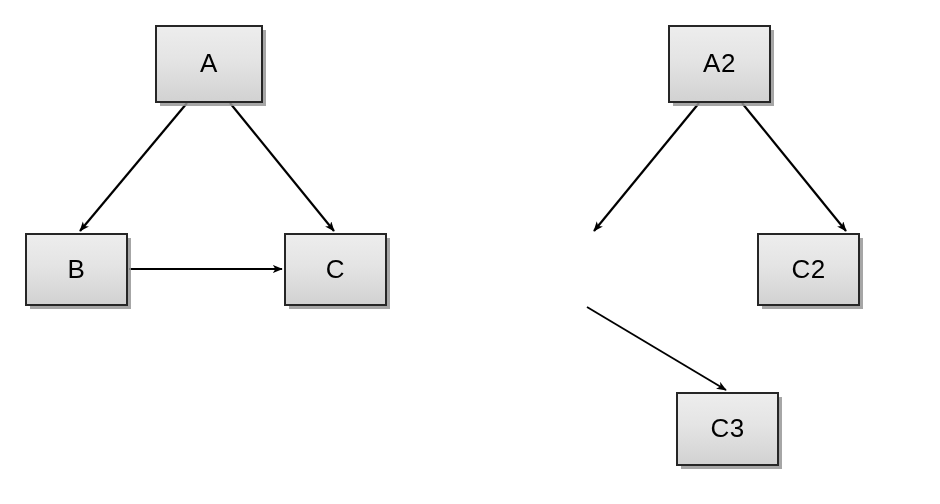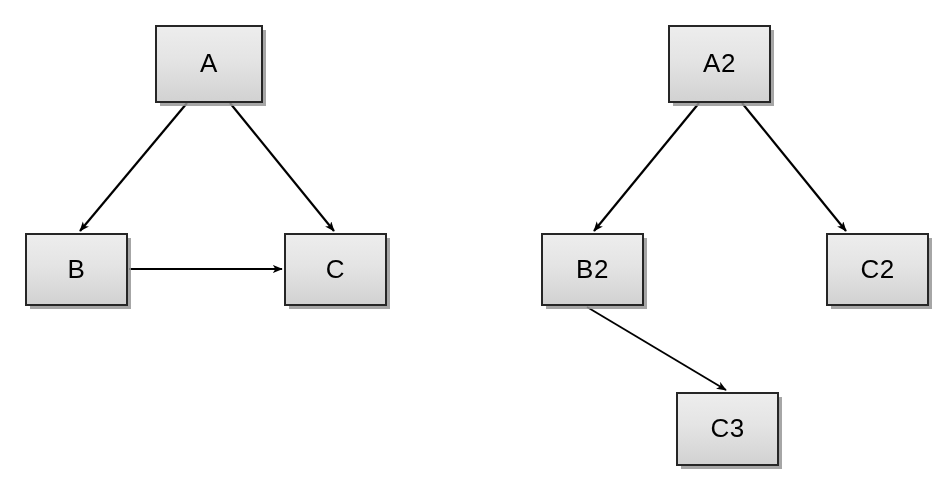--- a/index.html
+++ b/index.html
@@ -79,25 +79,22 @@
   </div>
 
   <div class="node" style="left:284px; top:233px; width:103px; height:73px;">
     <span class="node-label">C</span>
   </div>
 
   <div class="node" style="left:668px; top:25px; width:103px; height:78px;">
     <span class="node-label">A2</span>
   </div>
 
-  <div class="node" style="left:541px; top:233px; width:103px; height:73px;">
-    <span class="node-label">B2</span>
-  </div>
 
-  <div class="node" style="left:826px; top:233px; width:103px; height:73px;">
+  <div class="node" style="left:757px; top:233px; width:103px; height:73px;">
     <span class="node-label">C2</span>
   </div>
 
   <div class="node" style="left:676px; top:392px; width:103px; height:74px;">
     <span class="node-label">C3</span>
   </div>
 
 </div>
 
 </body></html>

